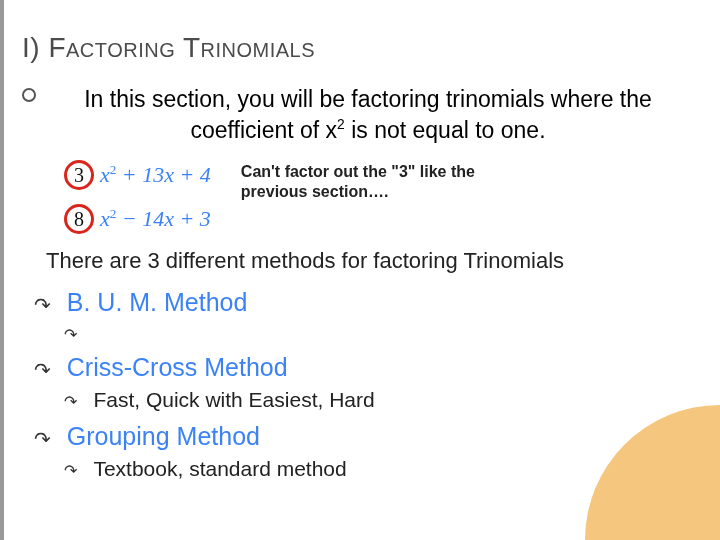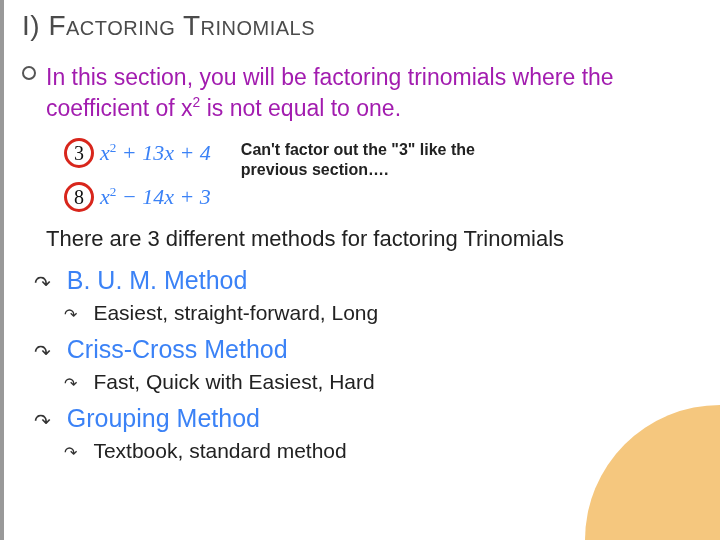--- a/index.html
+++ b/index.html
@@ -21,39 +21,40 @@
     height: 270px;
     border-radius: 50%;
     background: #F5C77E;
     right: -135px;
     bottom: -135px;
     z-index: 0;
   }
   .content {
     position: relative;
     z-index: 1;
-    padding: 10px 30px 0 18px;
+    padding: 32px 30px 0 18px;
   }
   .title {
     font-size: 28px;
     color: #4b4b4b;
     font-variant: small-caps;
     letter-spacing: 0.5px;
     margin-bottom: 20px;
     font-weight: 400;
   }
   .bullet-row { display: flex; align-items: flex-start; margin-bottom: 14px; }
   .b-ico { flex: 0 0 auto; margin-right: 10px; margin-top: 4px; }
   .ring { width: 14px; height: 14px; border: 2px solid #555; border-radius: 50%; display: block; }
   .arrow { font-family: "Segoe UI Symbol","Apple Symbols",sans-serif; font-size: 20px; color: #333; line-height: 1; display: block; }
   .arrow.sm { font-size: 16px; }
   .p1 {
     font-size: 23px;
-    color: #a21caf;
+    color: #000000;
     line-height: 1.35;
+    text-align: center;
   }
   .p1 sup { font-size: 0.6em; vertical-align: super; }
   .equations {
     margin: 4px 0 14px 42px;
     display: flex;
     gap: 30px;
     align-items: flex-start;
   }
   .eq-col { display: flex; flex-direction: column; gap: 14px; }
   .eq-line { display: flex; align-items: center; gap: 6px; }
@@ -124,21 +125,20 @@
       <div class="m-title-row">
         <span class="b-ico">
             <span class="arrow">↷</span>
           </span>
         <span class="m-title">B. U. M. Method</span>
       </div>
       <div class="m-sub-row">
         <span class="b-ico">
             <span class="arrow sm">↷</span>
           </span>
-        <span class="m-sub">Easiest, straight-forward, Long</span>
       </div>
     </div>
 
     <div class="method-block">
       <div class="m-title-row">
         <span class="b-ico">
             <span class="arrow">↷</span>
           </span>
         <span class="m-title">Criss-Cross Method</span>
       </div>

